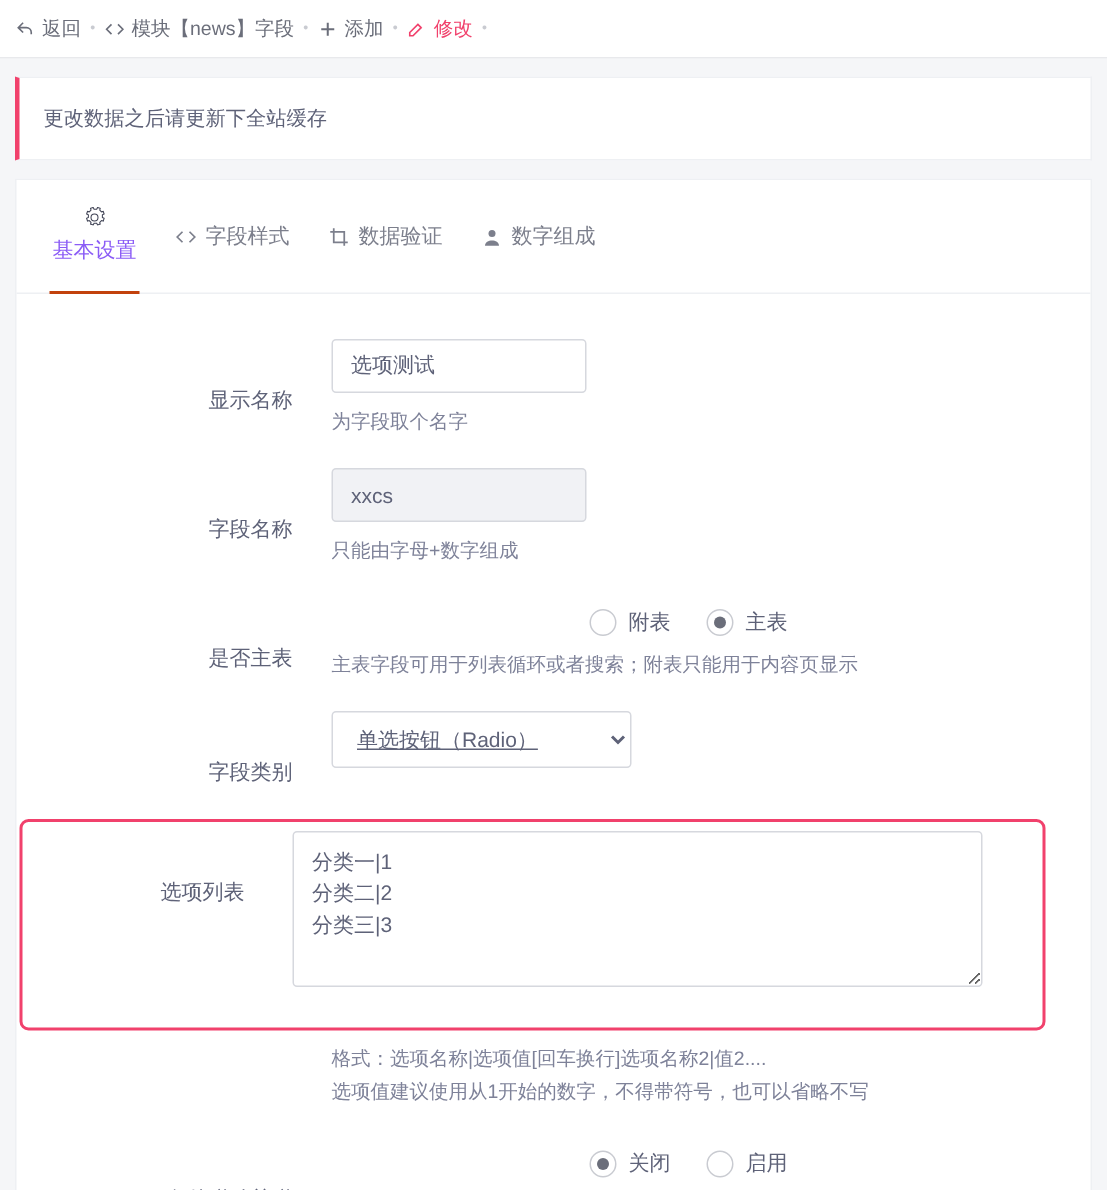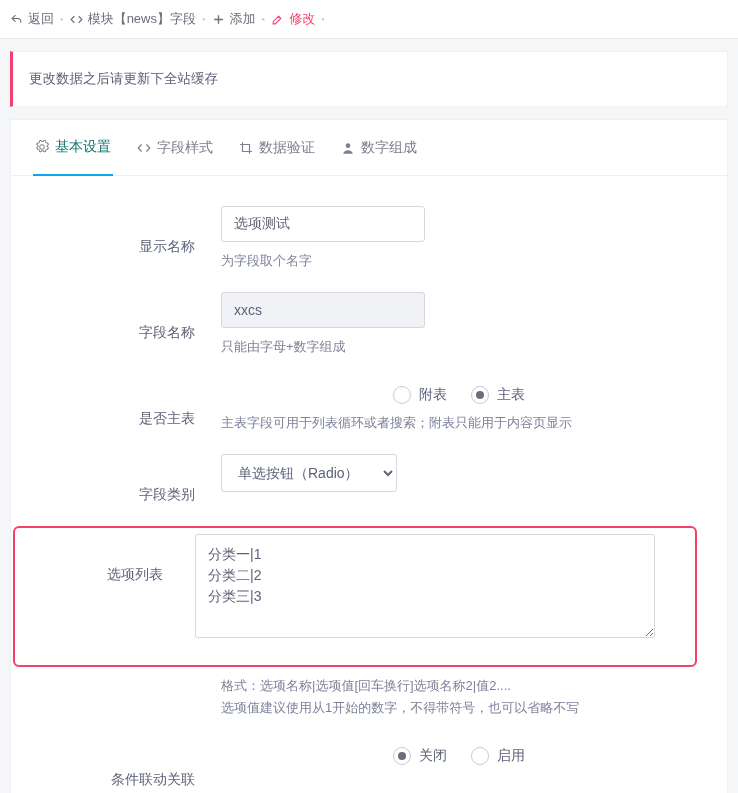--- a/index.html
+++ b/index.html
@@ -49,23 +49,24 @@
   display: inline-flex;
   align-items: center;
   gap: 6px;
   padding: 18px 2px;
   color: #7c7f8c;
   cursor: pointer;
   font-size: 14px;
 }
 .tab svg { width: 14px; height: 14px; }
 .tab.active {
-  color: #0f766e;
-  border-bottom: 2px solid #0ea5e9;
+  color: #8b5cf6;
+  border-bottom: 2px solid #c2410c;
   margin-bottom: -1px;
+  flex-direction: column;
 }
 .form { padding: 30px 30px 0 30px; }
 .row { display: flex; align-items: flex-start; margin-bottom: 22px; }
 .row .label {
   flex: 0 0 180px;
   text-align: right;
   padding-right: 26px;
   padding-top: 8px;
   color: #5e6278;
   font-size: 14px;
@@ -79,26 +80,27 @@
 }
 input[type=text], select, textarea {
   font-family: inherit;
   font-size: 14px;
   color: #5e6278;
   border: 1px solid #d6d8de;
   border-radius: 3px;
   padding: 9px 12px;
   background: #fff;
 }
-input[type=text] { width: 204px; }
+input[type=text] { width: 170px; }
 input[readonly] { background: #f1f2f5; }
 select {
-  width: 176px;
+  width: 200px;
   height: 38px;
   appearance: menulist;
+  text-decoration: underline;
 }
 textarea {
   width: 460px;
   height: 104px;
   resize: both;
   line-height: 1.5;
 }
 .radio-group { display: flex; gap: 24px; align-items: center; padding-top: 8px; justify-content: center; }
 .radio-item { display: inline-flex; align-items: center; gap: 8px; color: #5e6278; cursor: pointer; }
 .radio-circle {

